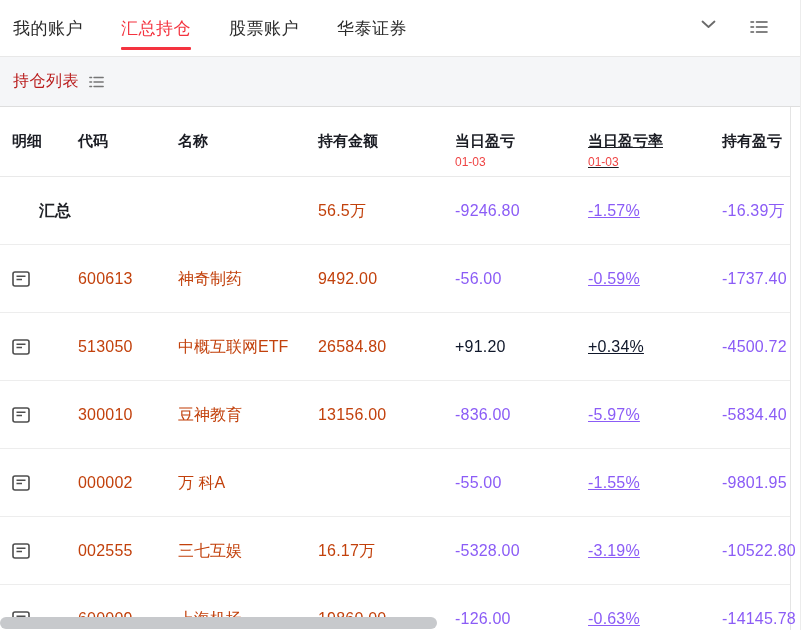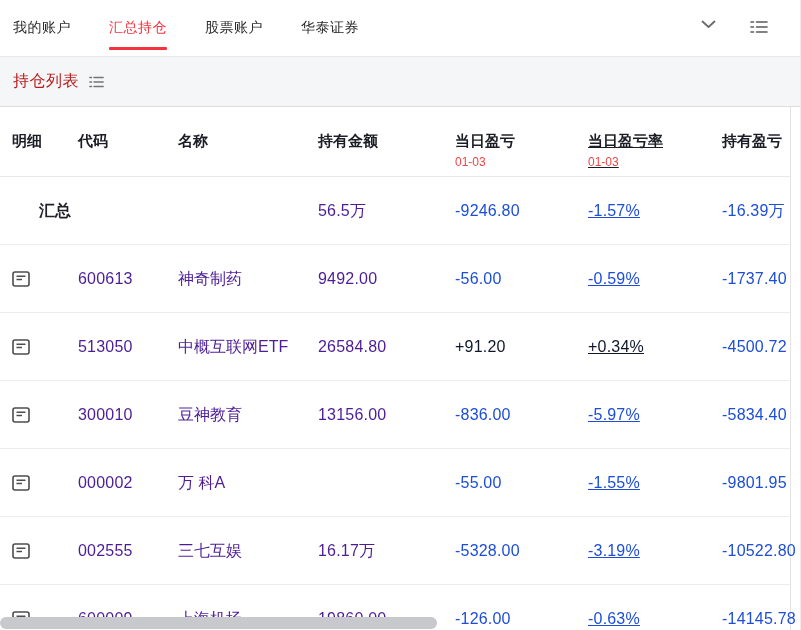--- a/index.html
+++ b/index.html
@@ -11,21 +11,21 @@
     border-right: 1px solid #ececec;
   }
   
   .nav {
     position: absolute; left: 0; top: 0; width: 801px; height: 57px;
     border-bottom: 1px solid #e8e8e8;
     display: flex; align-items: center; padding-left: 13px;
   }
   .nav-tab {
     position: relative; height: 56px; display: flex; align-items: center;
-    margin-right: 38px; font-size: 14px; letter-spacing: 0.5px;
+    margin-right: 38px; font-size: 17px; letter-spacing: 0.5px;
     color: #2b2b2b; cursor: pointer; white-space: nowrap;
   }
   .nav-tab.active { color: #f4333f; }
   .nav-tab.active::after {
     content: ""; position: absolute; left: 0; right: 0; bottom: 6px;
     height: 3px; background: #f4333f; border-radius: 1px;
   }
   .nav-icons { position: absolute; right: 0; top: 0; height: 57px; }
   .icon-btn { position: absolute; top: 20px; cursor: pointer; line-height: 0; }
   .icon-chevron { right: 85px; }
@@ -47,26 +47,26 @@
   .hsub { font-size: 12px; font-weight: 400; color: #ef4444; margin-top: 4px; }
   .c0 { left: 12px; } .c1 { left: 78px; } .c2 { left: 178px; }
   .c3 { left: 318px; } .c4 { left: 455px; } .c5 { left: 588px; text-decoration: underline; } .c6 { left: 722px; }
   .rows { position: absolute; left: 0; top: 177px; width: 801px; }
   .row {
     position: relative; width: 790px; height: 68px;
     border-bottom: 1px solid #ededed; cursor: pointer; background: #fff;
   }
   .cell {
     position: absolute; top: 0; height: 68px; display: flex; align-items: center;
-    font-size: 16px; color: #4c1d95; white-space: nowrap; z-index: 1;
+    font-size: 16px; color: #c2410c; white-space: nowrap; z-index: 1;
   }
   .row.bold-row .cell-label { font-weight: 700; color: #1f2126; margin-left: 27px; }
   .cell-num { letter-spacing: 0.2px; }
   .up   { color: #0f172a; }
-  .down { color: #1d4ed8; }
+  .down { color: #8b5cf6; }
   .detail-icon { line-height: 0; cursor: pointer; }
   
   .v-divider { position: absolute; left: 790px; top: 107px; width: 1px; height: 523px; background: #e4e4e4; z-index: 0; }
   
   .hscroll-thumb {
     position: absolute; left: 0; top: 617px; width: 437px; height: 12px;
     background: #c7c9cc; border-radius: 6px; z-index: 5; cursor: pointer;
   }
 </style>
 </head>

